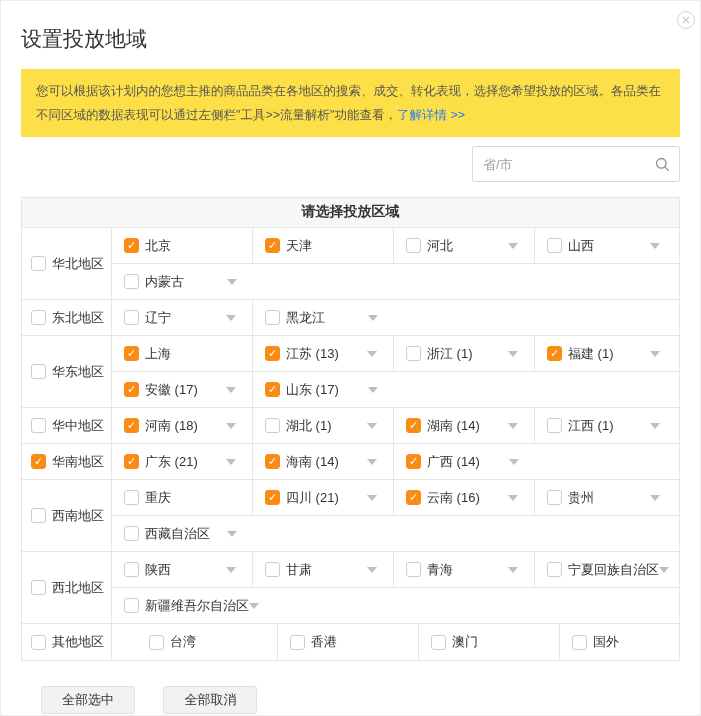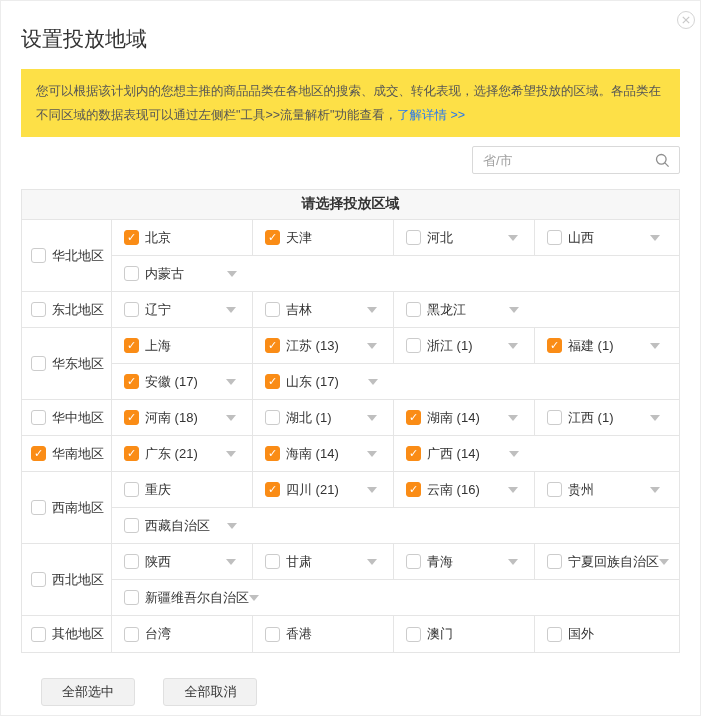--- a/index.html
+++ b/index.html
@@ -9,30 +9,30 @@
   .modal{position:relative;width:701px;height:716px;border:1px solid #ececec;background:#fff;overflow:hidden;}
 
   .close-btn{position:absolute;top:9px;right:4px;width:20px;height:20px;cursor:pointer;line-height:0;}
 
   .title{margin:26px 20px 0;font-size:21px;line-height:24px;color:#333;font-weight:400;}
 
   .notice{margin:18px 20px 0;background:#fde047;padding:10px 15px;font-size:12.5px;line-height:24px;color:#555;}
   .notice .link{color:var(--link-blue);cursor:pointer;}
 
   .search-row{display:flex;justify-content:flex-end;margin:9px 20px 0;}
-  .search-box{display:flex;align-items:center;width:208px;height:28px;border:1px solid #d9d9d9;border-radius:2px;background:#fff;}
+  .search-box{display:flex;align-items:center;width:208px;height:36px;border:1px solid #d9d9d9;border-radius:2px;background:#fff;}
   .search-box input{flex:1;min-width:0;border:0;outline:0;padding:0 6px 0 10px;font-size:13px;color:#333;background:transparent;font-family:inherit;}
   .search-box input::placeholder{color:#9e9e9e;}
   .search-icon{margin-right:9px;display:flex;line-height:0;}
 
   .table{margin:15px 20px 0;border:1px solid var(--border-gray);}
   .t-header{height:30px;line-height:29px;border-bottom:1px solid var(--border-gray);background:#f7f7f7;text-align:center;font-weight:bold;font-size:14px;color:#333;font-family:Liberation Mono, monospace;}
 
   .region-row{display:flex;border-bottom:1px solid var(--border-gray);}
-  .region-row.last{border-bottom:0;}
+  .region-row.last{border-bottom:0;gap:25px;}
   .region-cell{flex:0 0 90px;width:90px;border-right:1px solid var(--border-gray);display:flex;align-items:center;padding-left:9px;}
   .province-grid{flex:1;display:flex;flex-direction:column;min-width:0;}
   .sub-row{display:flex;height:36px;border-bottom:1px solid var(--border-gray);}
   .sub-row.last{border-bottom:0;height:35px;}
   .region-row.last .sub-row.last{height:36px;}
   .cell{flex:0 0 auto;min-width:141px;display:flex;align-items:center;padding:0 16px 0 12px;border-right:1px solid var(--border-gray);}
   .cell.lastcell{border-right:0;}
   .filler{flex:1 1 auto;}
 
   .cb{width:15px;height:15px;flex:0 0 15px;border:1px solid #ccc;border-radius:3px;background:#fff;display:flex;align-items:center;justify-content:center;cursor:pointer;font-size:11px;line-height:1;}
@@ -117,25 +117,20 @@
             <div class="cb"></div>
             <div class="lbl">东北地区</div>
           </div>
           <div class="province-grid">
             <div class="sub-row last">
               <div class="cell">
                 <div class="cb"></div>
                 <div class="lbl">辽宁</div>
                 <div class="arrow"></div>
               </div>
-              <div class="cell">
-                <div class="cb"></div>
-                <div class="lbl">吉林</div>
-                <div class="arrow"></div>
-              </div>
               <div class="cell lastcell">
                 <div class="cb"></div>
                 <div class="lbl">黑龙江</div>
                 <div class="arrow"></div>
               </div>
               <div class="filler"></div>
             </div>
           </div>
         </div>
         <div class="region-row">

